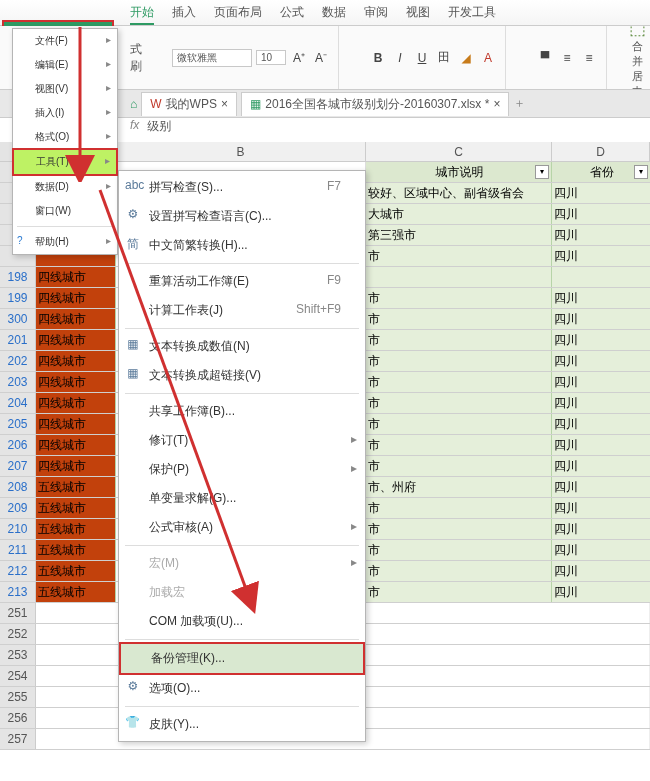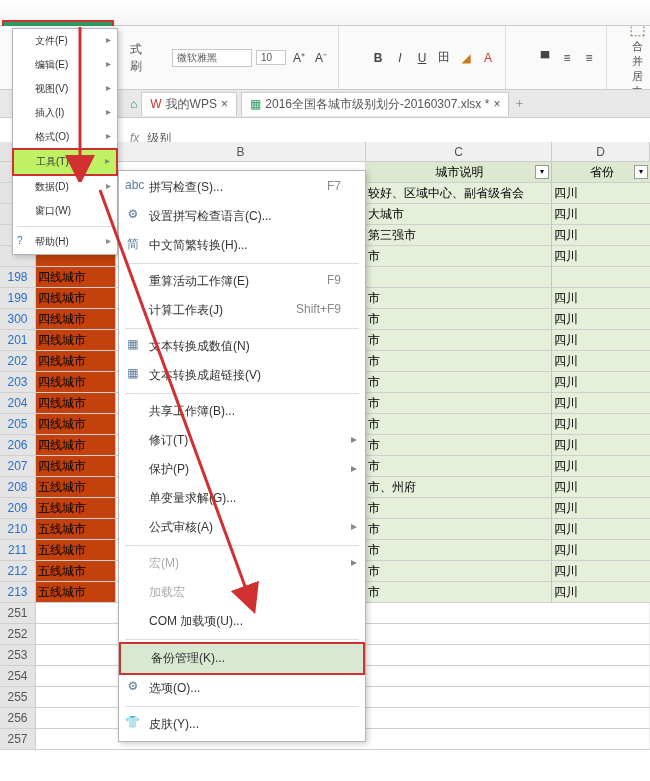--- a/index.html
+++ b/index.html
@@ -15,21 +15,21 @@
 .ribbon .grp { display: flex; align-items: center; gap: 4px; border-right: 1px solid #ddd; padding: 0 8px; height: 100%; }
 .ribbon select, .ribbon .combo { border: 1px solid #c8c8c8; background: #fff; font-size: 10px; padding: 1px 4px; }
 .fmt-btn { width: 18px; height: 18px; display: inline-flex; align-items: center; justify-content: center; font-size: 12px; color: #444; }
 .big-btn { width: 46px; text-align: center; font-size: 11px; color: #555; }
 .big-btn .ic { display: block; font-size: 18px; color: #5b8a3c; }
 
 .tabs-bar { background: #e8e8e8; height: 28px; border-bottom: 1px solid #ccc; display: flex; align-items: center; padding-left: 130px; font-size: 12px; gap: 4px; }
 .tabs-bar .tab { background: #fff; border: 1px solid #ccc; border-bottom: none; padding: 3px 8px; display: flex; align-items: center; gap: 4px; color: #555; }
 .tabs-bar .tab.active { background: #fff; }
 
-.formula-bar { background: #fff; height: 41px; border-bottom: 1px solid #ccc; display: flex; align-items: center; padding-left: 130px; font-size: 12px; color: #555; }
+.formula-bar { background: #fff; height: 41px; border-bottom: 1px solid #ccc; display: flex; align-items: flex-start; padding-left: 130px; font-size: 12px; color: #555; }
 .formula-bar .fx { color: #888; font-style: italic; margin-right: 8px; }
 
 .grid-area { position: absolute; left: 0; top: 142px; right: 0; bottom: 0; background: #fff; }
 .col-headers { position: absolute; left: 0; top: 0; right: 0; height: 20px; background: #f0f0f0; border-bottom: 1px solid #ccc; display: flex; }
 .ch { border-right: 1px solid #ccc; text-align: center; font-size: 12px; line-height: 20px; color: #555; }
 .ch0 { width: 36px; background: #e4e4e4; }
 .chB { width: 330px; }
 .chC { width: 186px; }
 .chD { width: 98px; }
 
@@ -63,20 +63,30 @@
 
 
 .arrow-svg { position: absolute; z-index: 100; pointer-events: none; }
 </style>
 </head>
 <body>
 
 <div class="titlebar">
   <div class="app-menu-btn">
     <span>WPS 表格</span>
+  </div>
+  <div class="ribbon-tabs">
+    <span class="active">开始</span>
+    <span>插入</span>
+    <span>页面布局</span>
+    <span>公式</span>
+    <span>数据</span>
+    <span>审阅</span>
+    <span>视图</span>
+    <span>开发工具</span>
   </div>
 </div>
 
 <div class="ribbon">
   <span>式刷</span>
   <div class="grp">
     <span class="combo" style="width:80px">微软雅黑</span>
     <span class="combo" style="width:30px">10</span>
     <span class="fmt-btn">A⁺</span>
     <span class="fmt-btn">A⁻</span>

